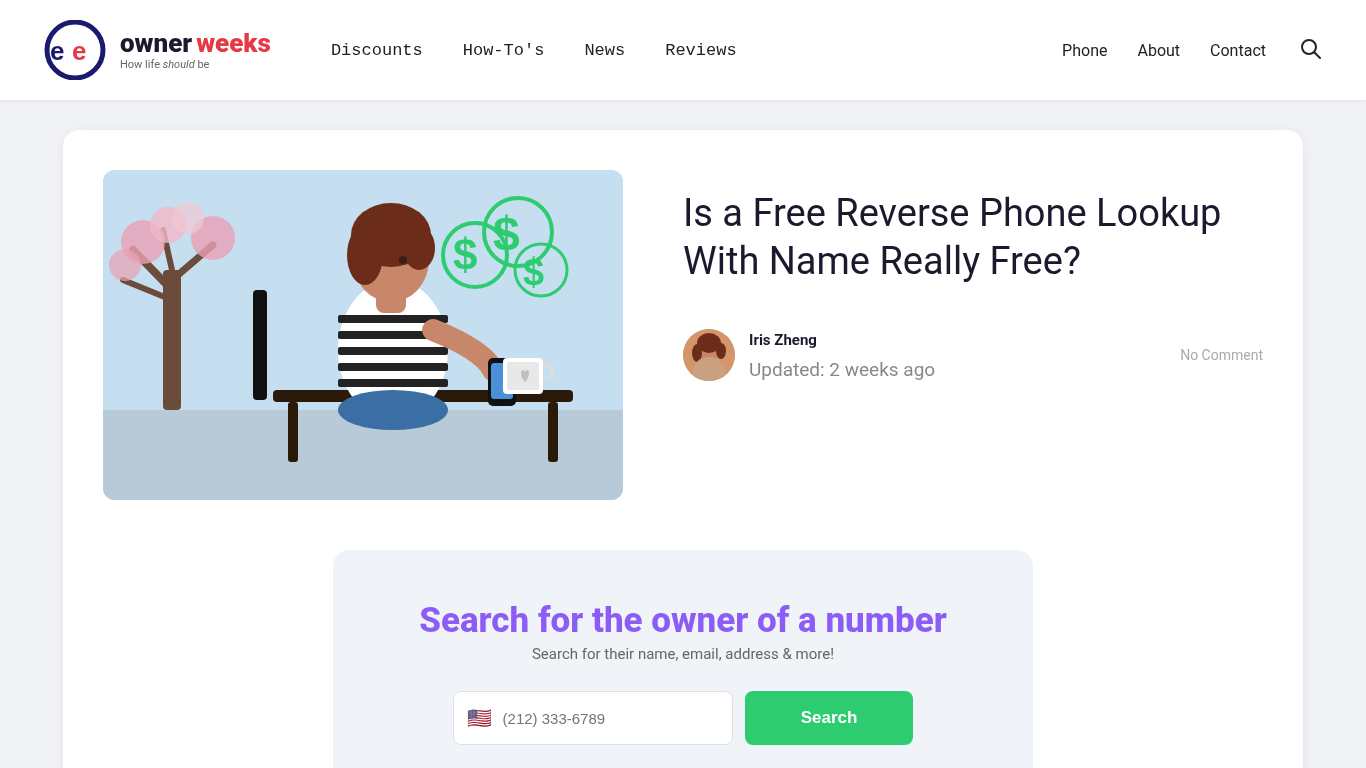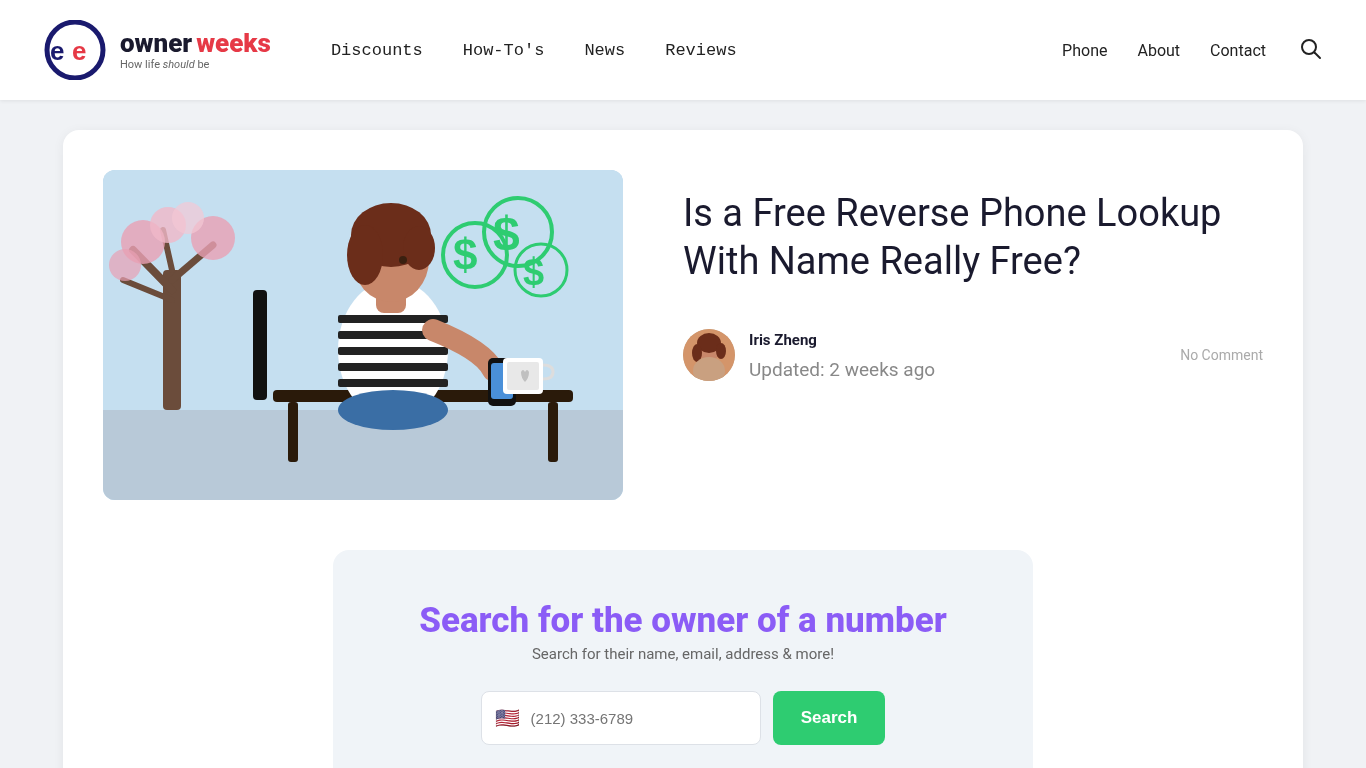--- a/index.html
+++ b/index.html
@@ -225,21 +225,21 @@
       flex: 1;
       background: transparent;
     }
 
     .search-btn {
       background: #2ecc71;
       color: #fff;
       border: none;
       border-radius: 8px;
       height: 54px;
-      padding: 0 28px;
+      padding: 0 56px;
       font-size: 17px;
       font-weight: 600;
       cursor: pointer;
       transition: background 0.2s;
     }
   </style>
 </head>
 <body>
 
 <header class="header">

